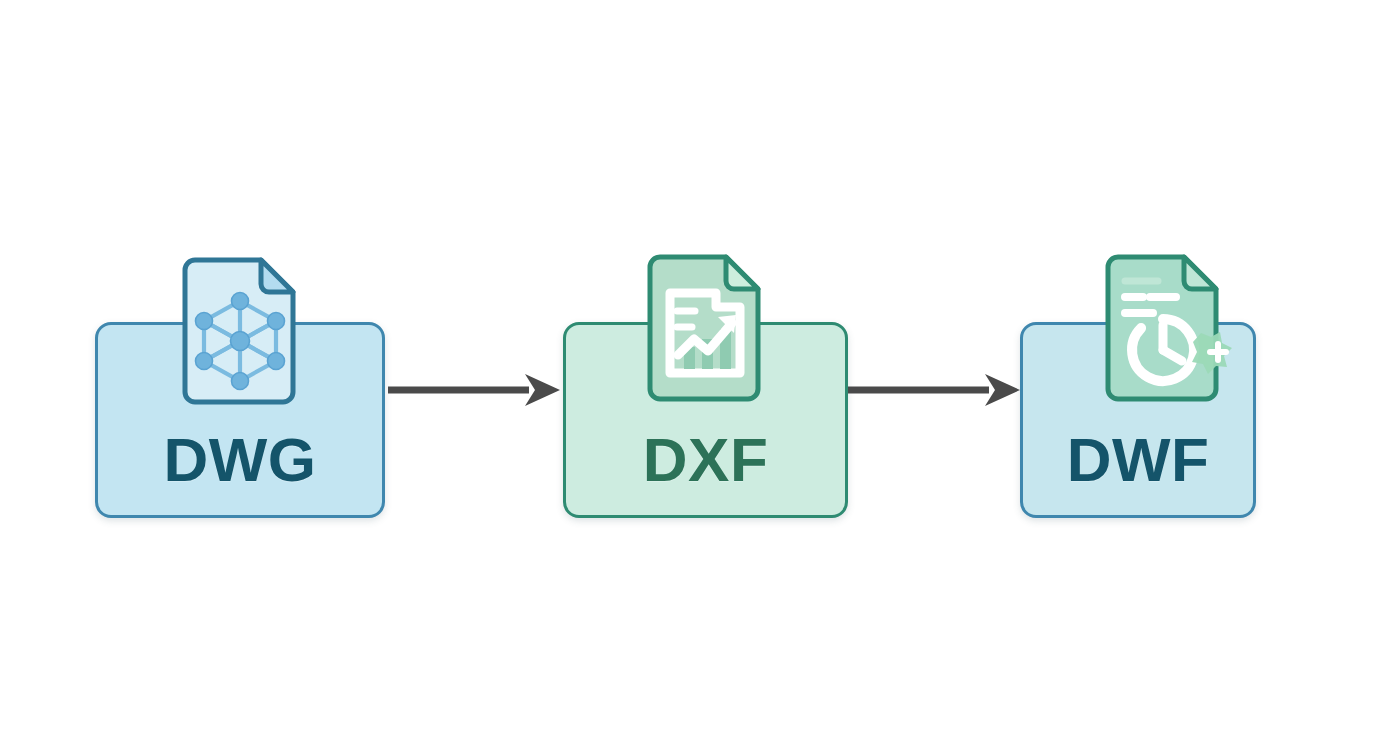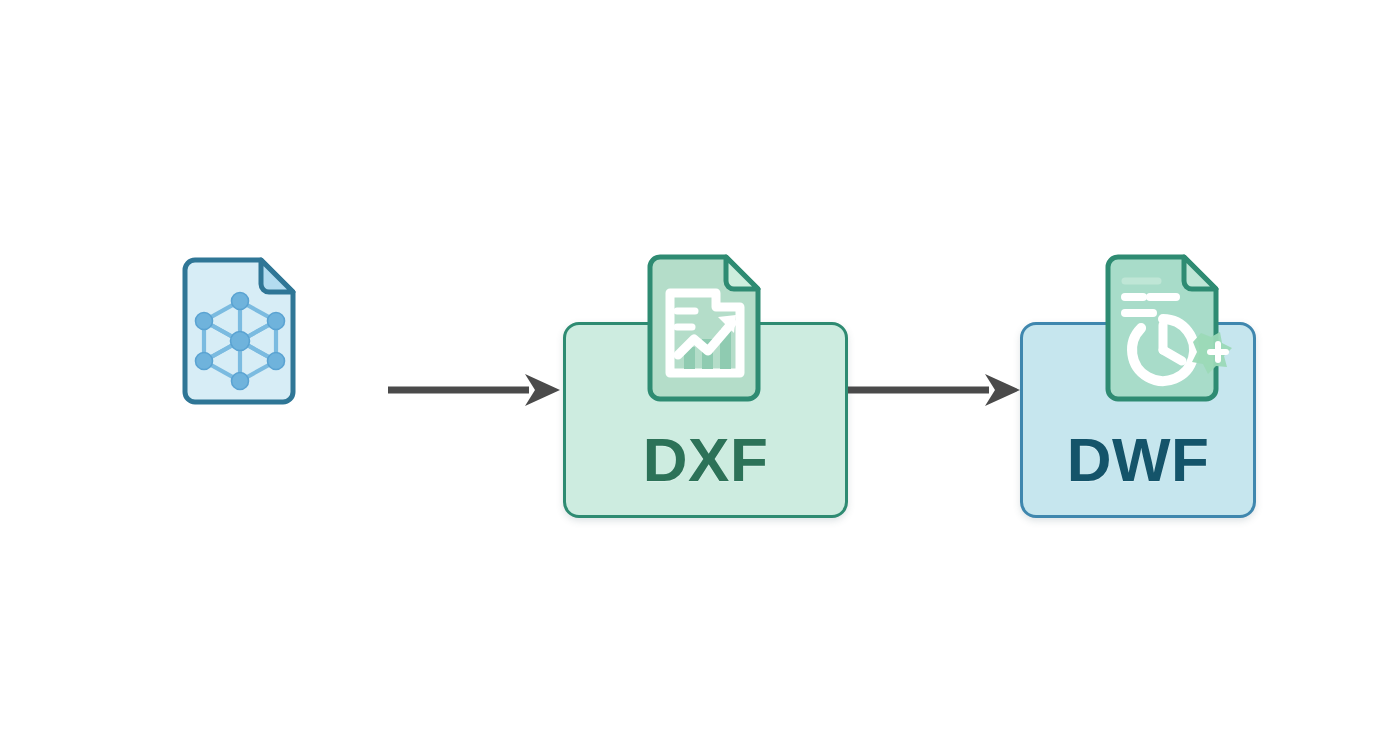--- a/index.html
+++ b/index.html
@@ -91,20 +91,23 @@
   #arrow-1 { left: 388px; top: 370px; width: 175px; }
   #arrow-2 { left: 848px; top: 370px; width: 175px; }
   .arrow svg { display: block; width: 100%; height: 100%; }
 </style>
 </head>
 <body>
 
 <div id="canvas">
   <div class="flow">
 
+    <div class="card" id="card-dwg">
+      <span class="card-label">DWG</span>
+    </div>
 
     <div class="doc-icon" id="icon-dwg">
       <svg viewBox="0 0 130 148">
 
         <path d="M10 12 a10 10 0 0 1 10 -10 h66 l32 32 v100 a10 10 0 0 1 -10 10 h-88 a10 10 0 0 1 -10 -10 z" fill="#d7edf6" stroke="#2f7696" stroke-width="5" stroke-linejoin="round"></path>
 
         <path d="M86 2 l32 32 h-24 a8 8 0 0 1 -8 -8 z" fill="#b3dcf0" stroke="#2f7696" stroke-width="5" stroke-linejoin="round"></path>
 
         <g stroke="#7bbbe0" stroke-width="4.2" fill="none" stroke-linecap="round">
 

